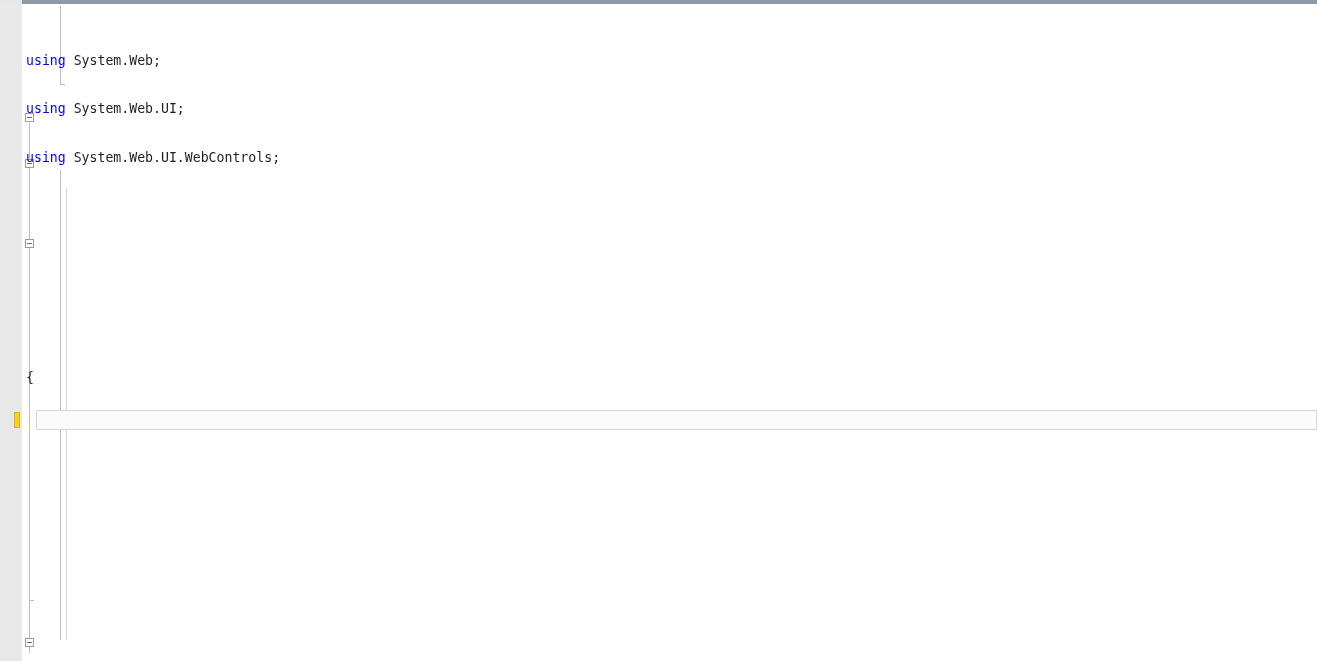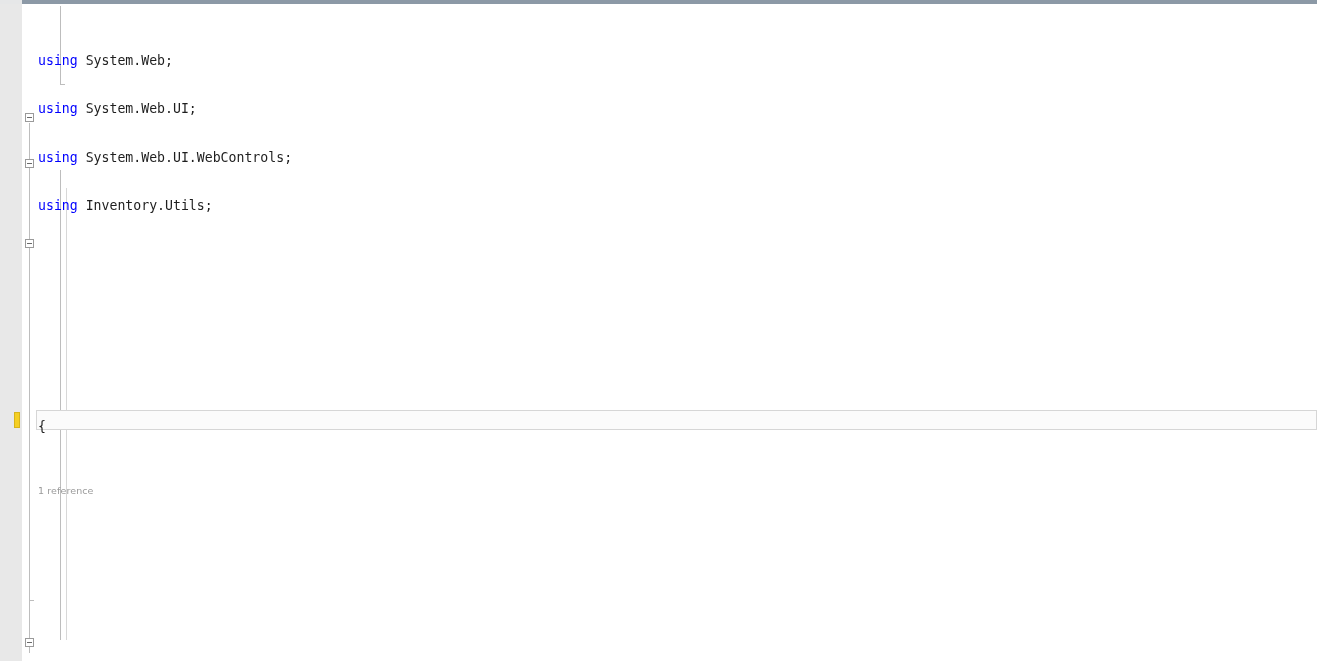--- a/index.html
+++ b/index.html
@@ -44,21 +44,21 @@
   .code{
     position:absolute;left:22px;top:4px;width:1295px;height:657px;
     font-family:"DejaVu Sans Mono","Liberation Mono",monospace;
     font-size:13.2px;
     line-height:16.2px;
     color:#202020;
     white-space:pre;
   }
   .line{
     position:relative;height:16.2px;line-height:16.2px;
-    padding-left:16px;
+    padding-left:4px;
     white-space:pre;
   }
   .line.blank{height:16.2px;}
 
   
   .curline{
     position:absolute;left:36px;top:410px;width:1281px;height:20px;
     border:1px solid #d6d6d6;
     background:#fbfbfb;
     box-sizing:border-box;
@@ -131,29 +131,27 @@
 
   <div class="indentguide" style="left:66px;top:188px;height:452px;"></div>
 
   <div class="curline"></div>
 
   <div class="code">
 
     <div class="line"><span class="kw">using</span><span class="pln"> System.Web;</span></div>
     <div class="line"><span class="kw">using</span><span class="pln"> System.Web.UI;</span></div>
     <div class="line"><span class="kw">using</span><span class="pln"> System.Web.UI.WebControls;</span></div>
-    <div class="line"><span class="kw">using</span><span class="pln"> Inventory.Utils;</span></div>
 
     <div class="line blank"></div>
     <div class="line blank"></div>
     <div class="line blank" style="height:10px;"></div>
 
     <div class="line"><span class="pln">{</span></div>
 
-    <div class="codelens">1 reference</div>
 
     
 
     
 
     
 
     
 
     

